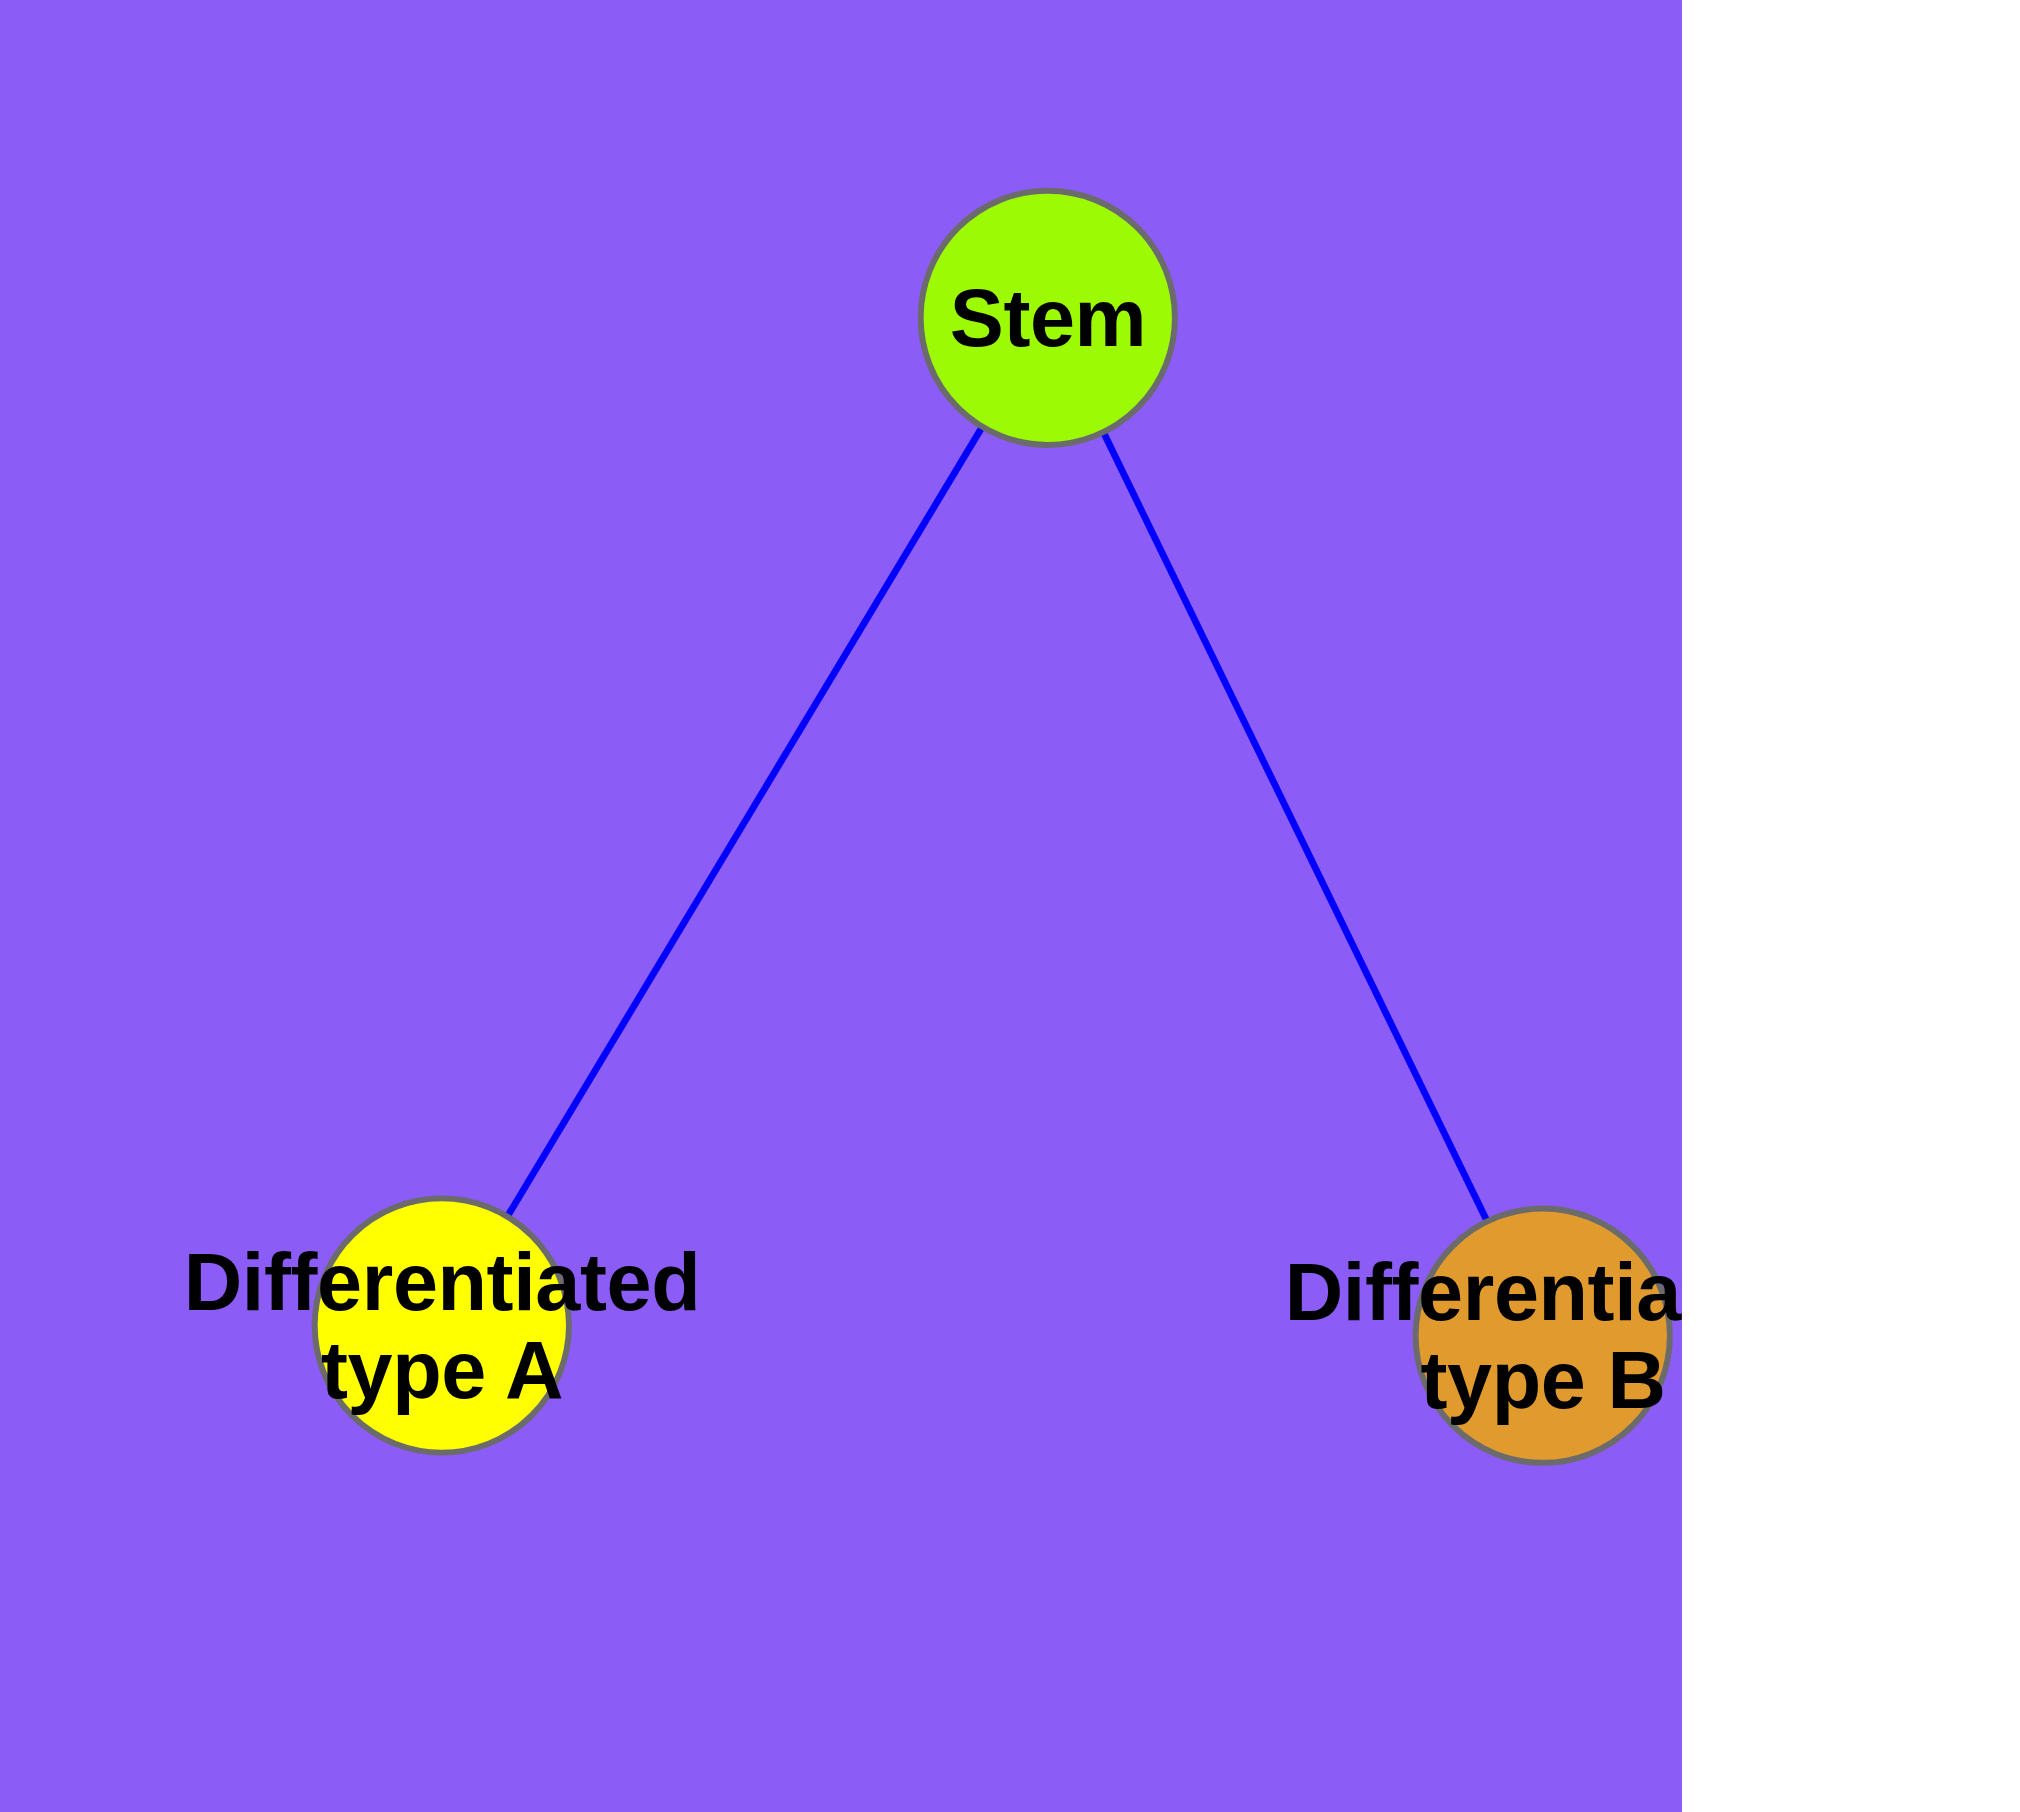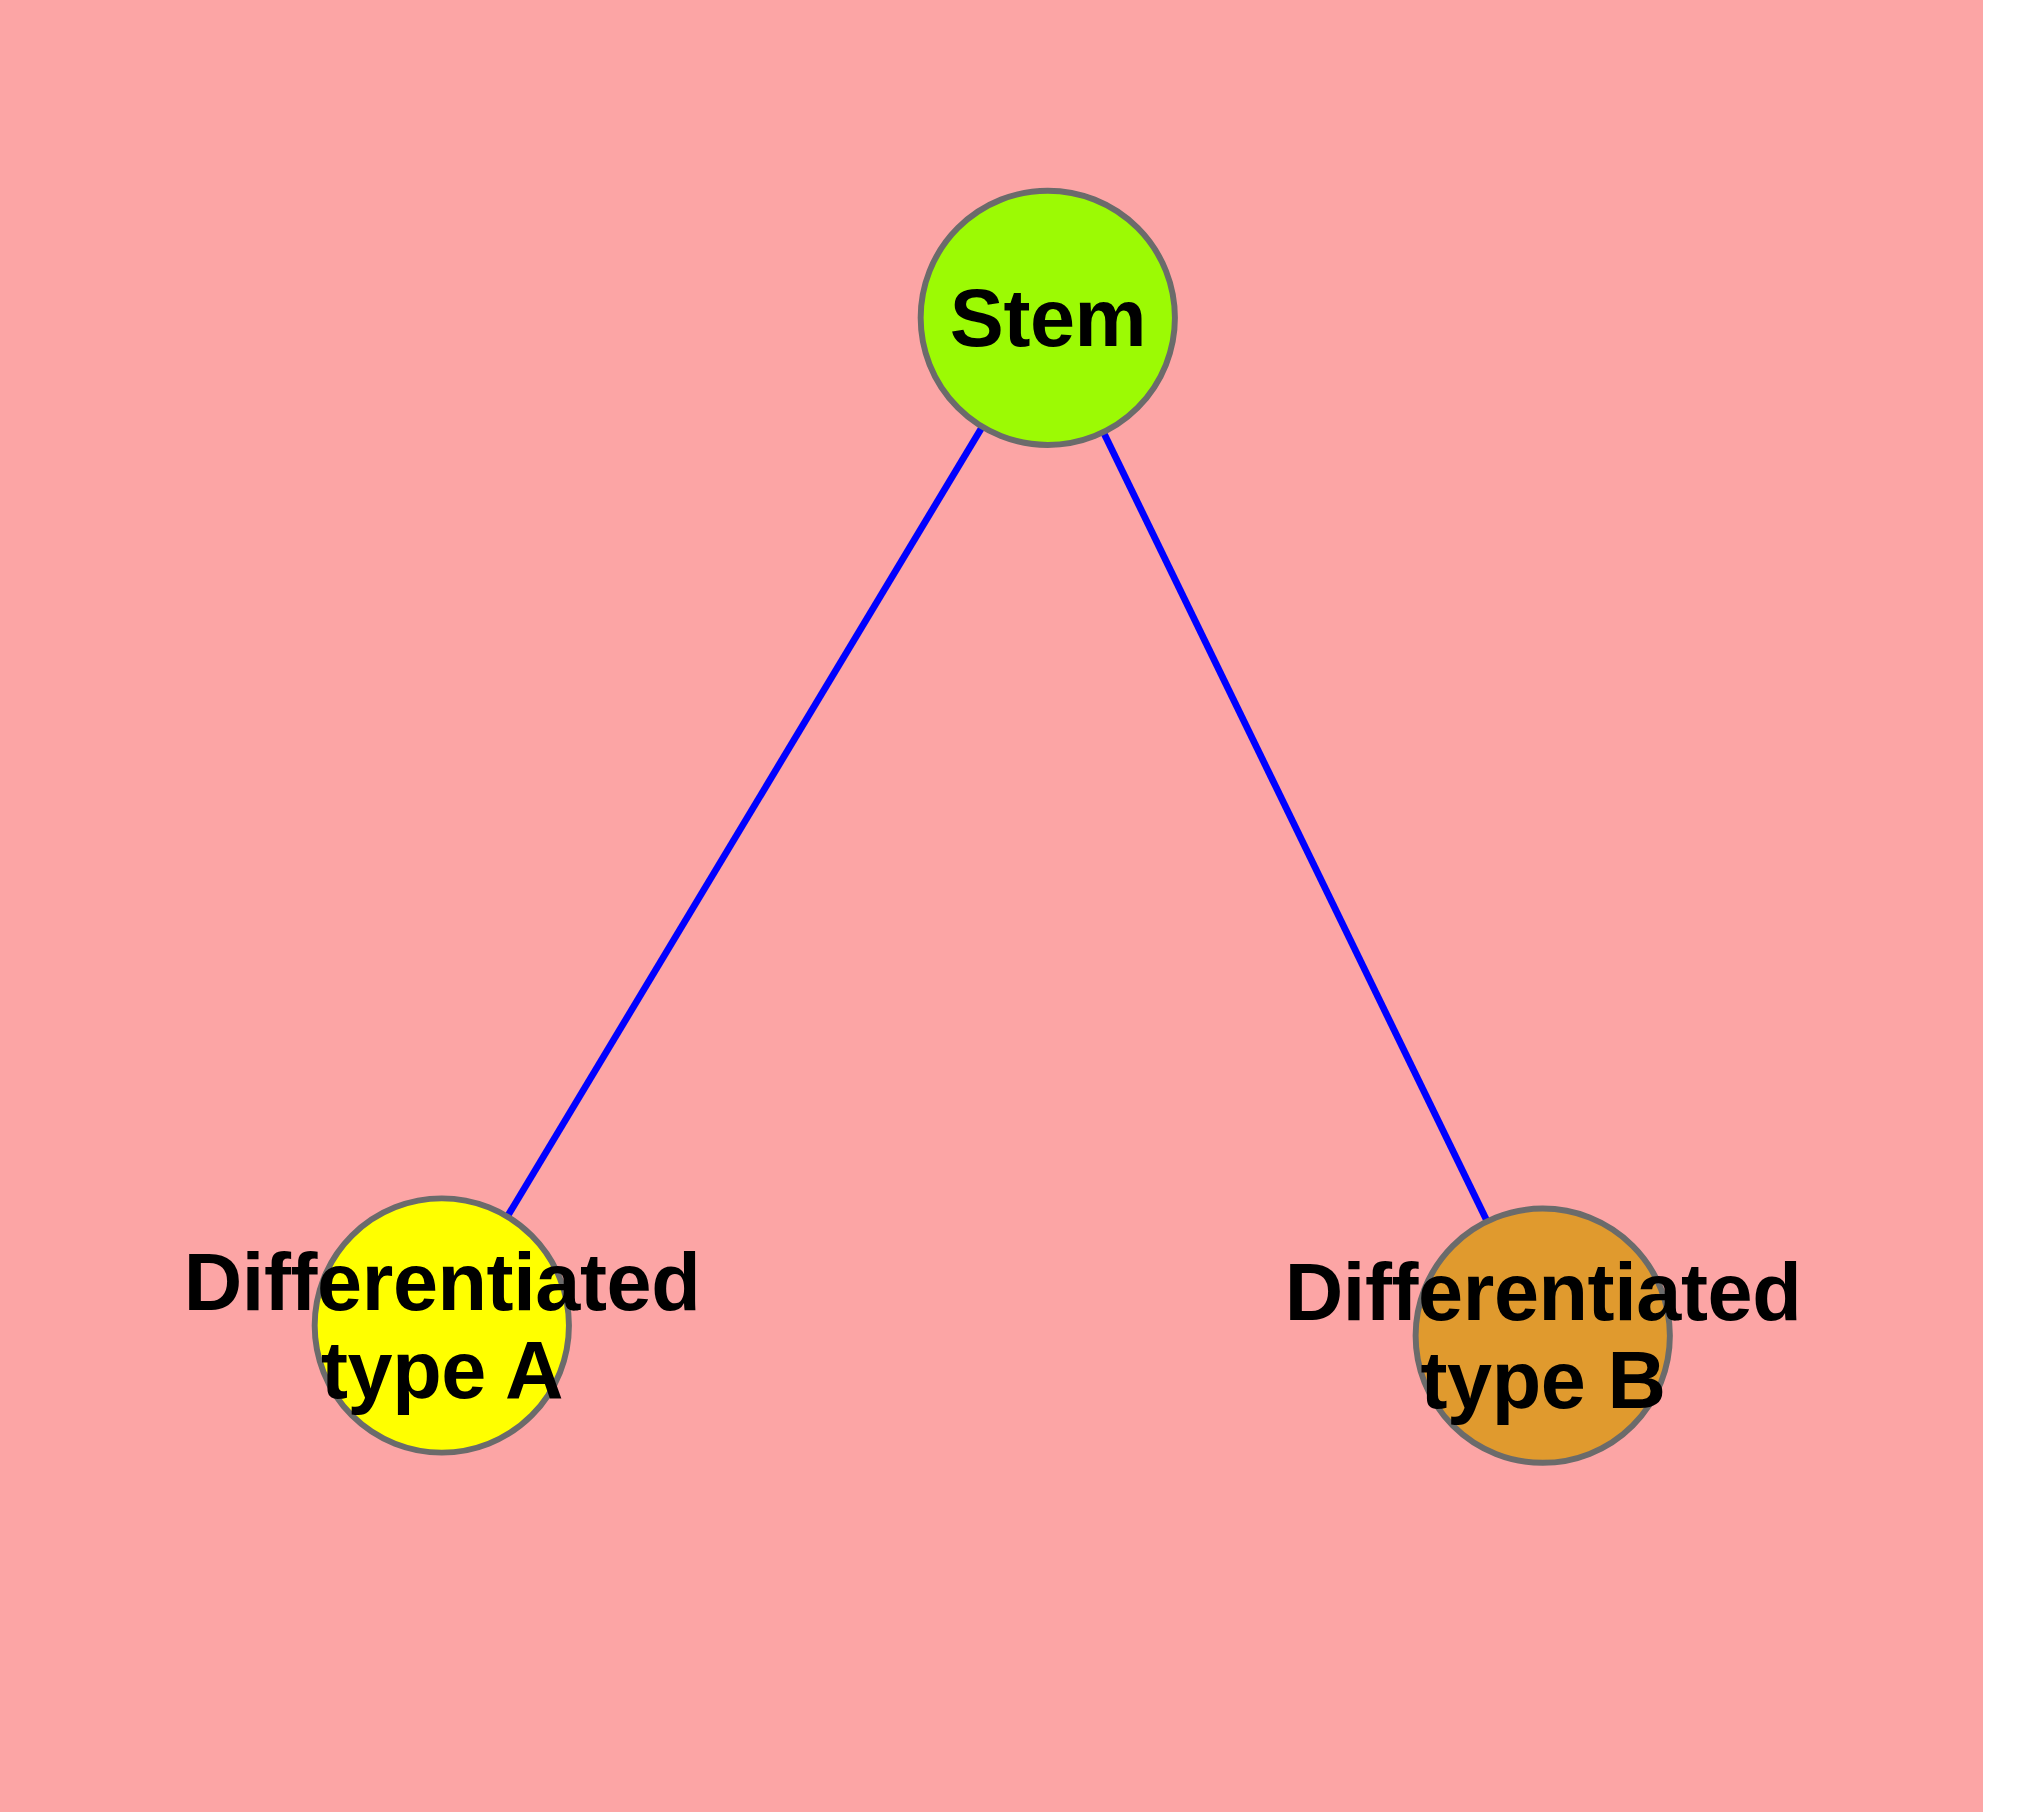--- a/index.html
+++ b/index.html
@@ -32,21 +32,21 @@
     color: #000000;
     white-space: pre;
     pointer-events: none;
     transform: translate(-50%, -50%);
     letter-spacing: -0.4px;
   }
 </style>
 </head>
 <body>
 
-<div id="canvas" style="width: 1983px; height: 1812px; background: #fca5a5;">
+<div id="canvas" style="width: 1682px; height: 1812px; background: #8b5cf6;">
 
   <svg id="graph-svg" viewBox="0 0 2384 2138" xmlns="http://www.w3.org/2000/svg">
     <g id="edges-layer">
         <line x1="1236" y1="375" x2="521" y2="1564" stroke="#0000ff" stroke-width="8" stroke-linecap="butt"></line>
         <line x1="1236" y1="375" x2="1820" y2="1576" stroke="#0000ff" stroke-width="8" stroke-linecap="butt"></line>
       </g>
     <g id="nodes-layer">
         <circle cx="1236" cy="375" r="150" fill="#9cfa04" stroke="#6b6b6b" stroke-width="7"></circle>
         <circle cx="521" cy="1564" r="150" fill="#ffff00" stroke="#6b6b6b" stroke-width="7"></circle>
         <circle cx="1820" cy="1576" r="150" fill="#e09a2e" stroke="#6b6b6b" stroke-width="7"></circle>

